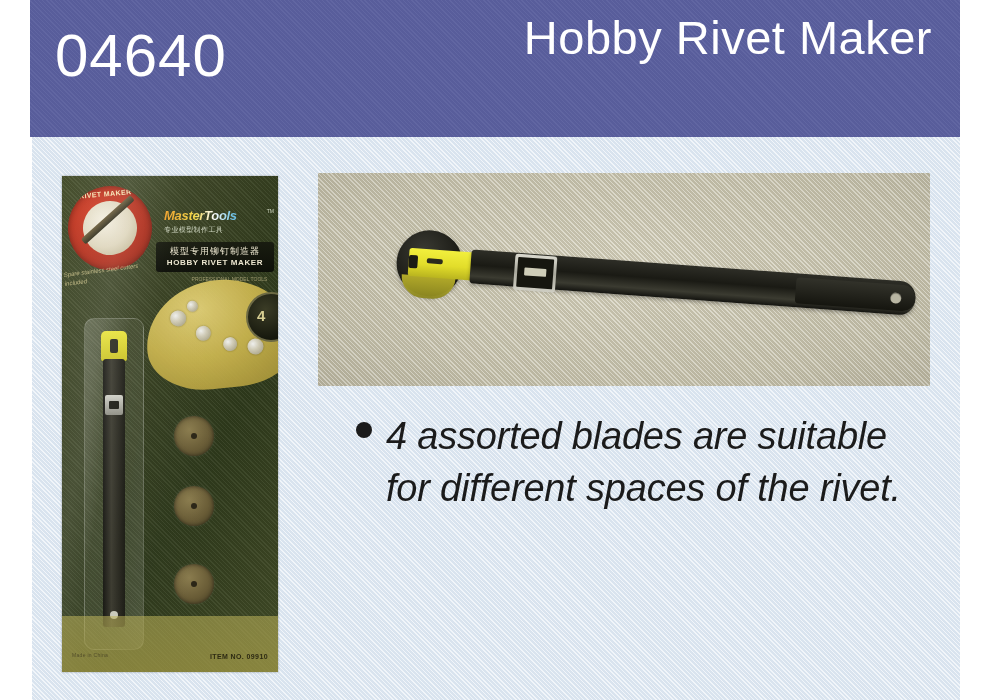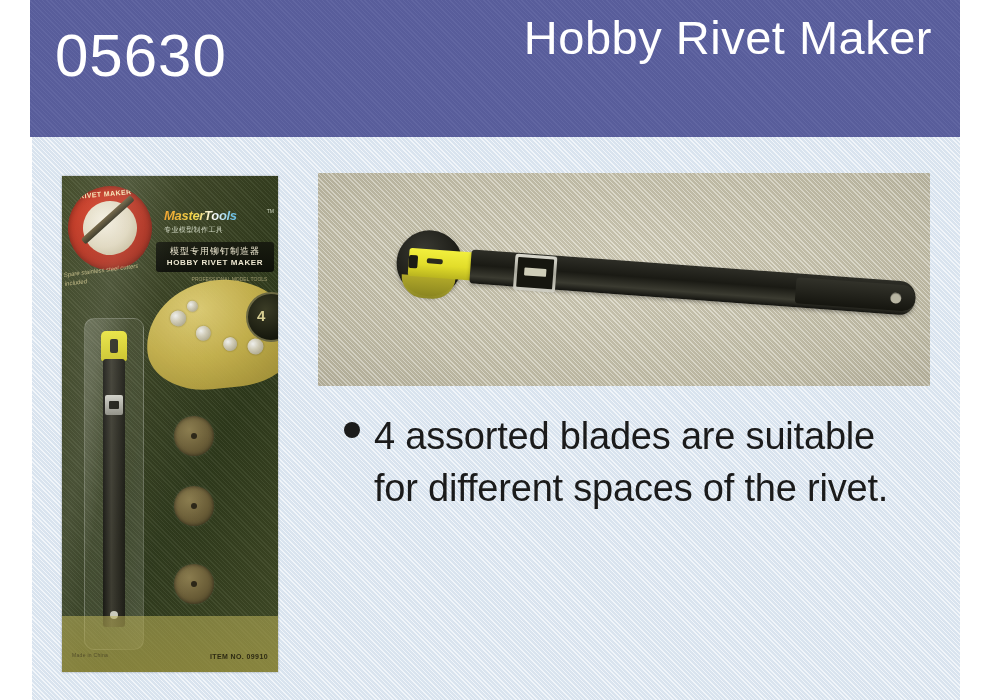--- a/index.html
+++ b/index.html
@@ -508,23 +508,24 @@
     position: absolute;
     left: 7px; top: 10px;
     width: 22px; height: 8px;
     background: #cfcdb8;
     border-radius: 1px;
   }
 
   
   #feature-list {
     position: absolute;
-    left: 344px;
+    left: 356px;
     top: 410px;
     width: 560px;
+    font-style: italic;
   }
   .feature-item {
     display: flex;
     align-items: flex-start;
     gap: 14px;
   }
   .feature-bullet {
     flex: 0 0 auto;
     width: 16px;
     height: 16px;
@@ -538,21 +539,21 @@
     color: #1b1b1b;
     letter-spacing: -0.2px;
   }
 </style>
 </head>
 <body>
 
 <div id="page">
 
   <div id="header-band">
-    <div id="item-number">05630</div>
+    <div id="item-number">04640</div>
     <div id="product-title">Hobby Rivet Maker</div>
   </div>
 
   <div id="content-area"></div>
 
   <div id="package-photo">
     <div class="pkg-card"></div>
 
     <div class="pkg-roundel">
       <div class="pkg-roundel-inner"></div>

